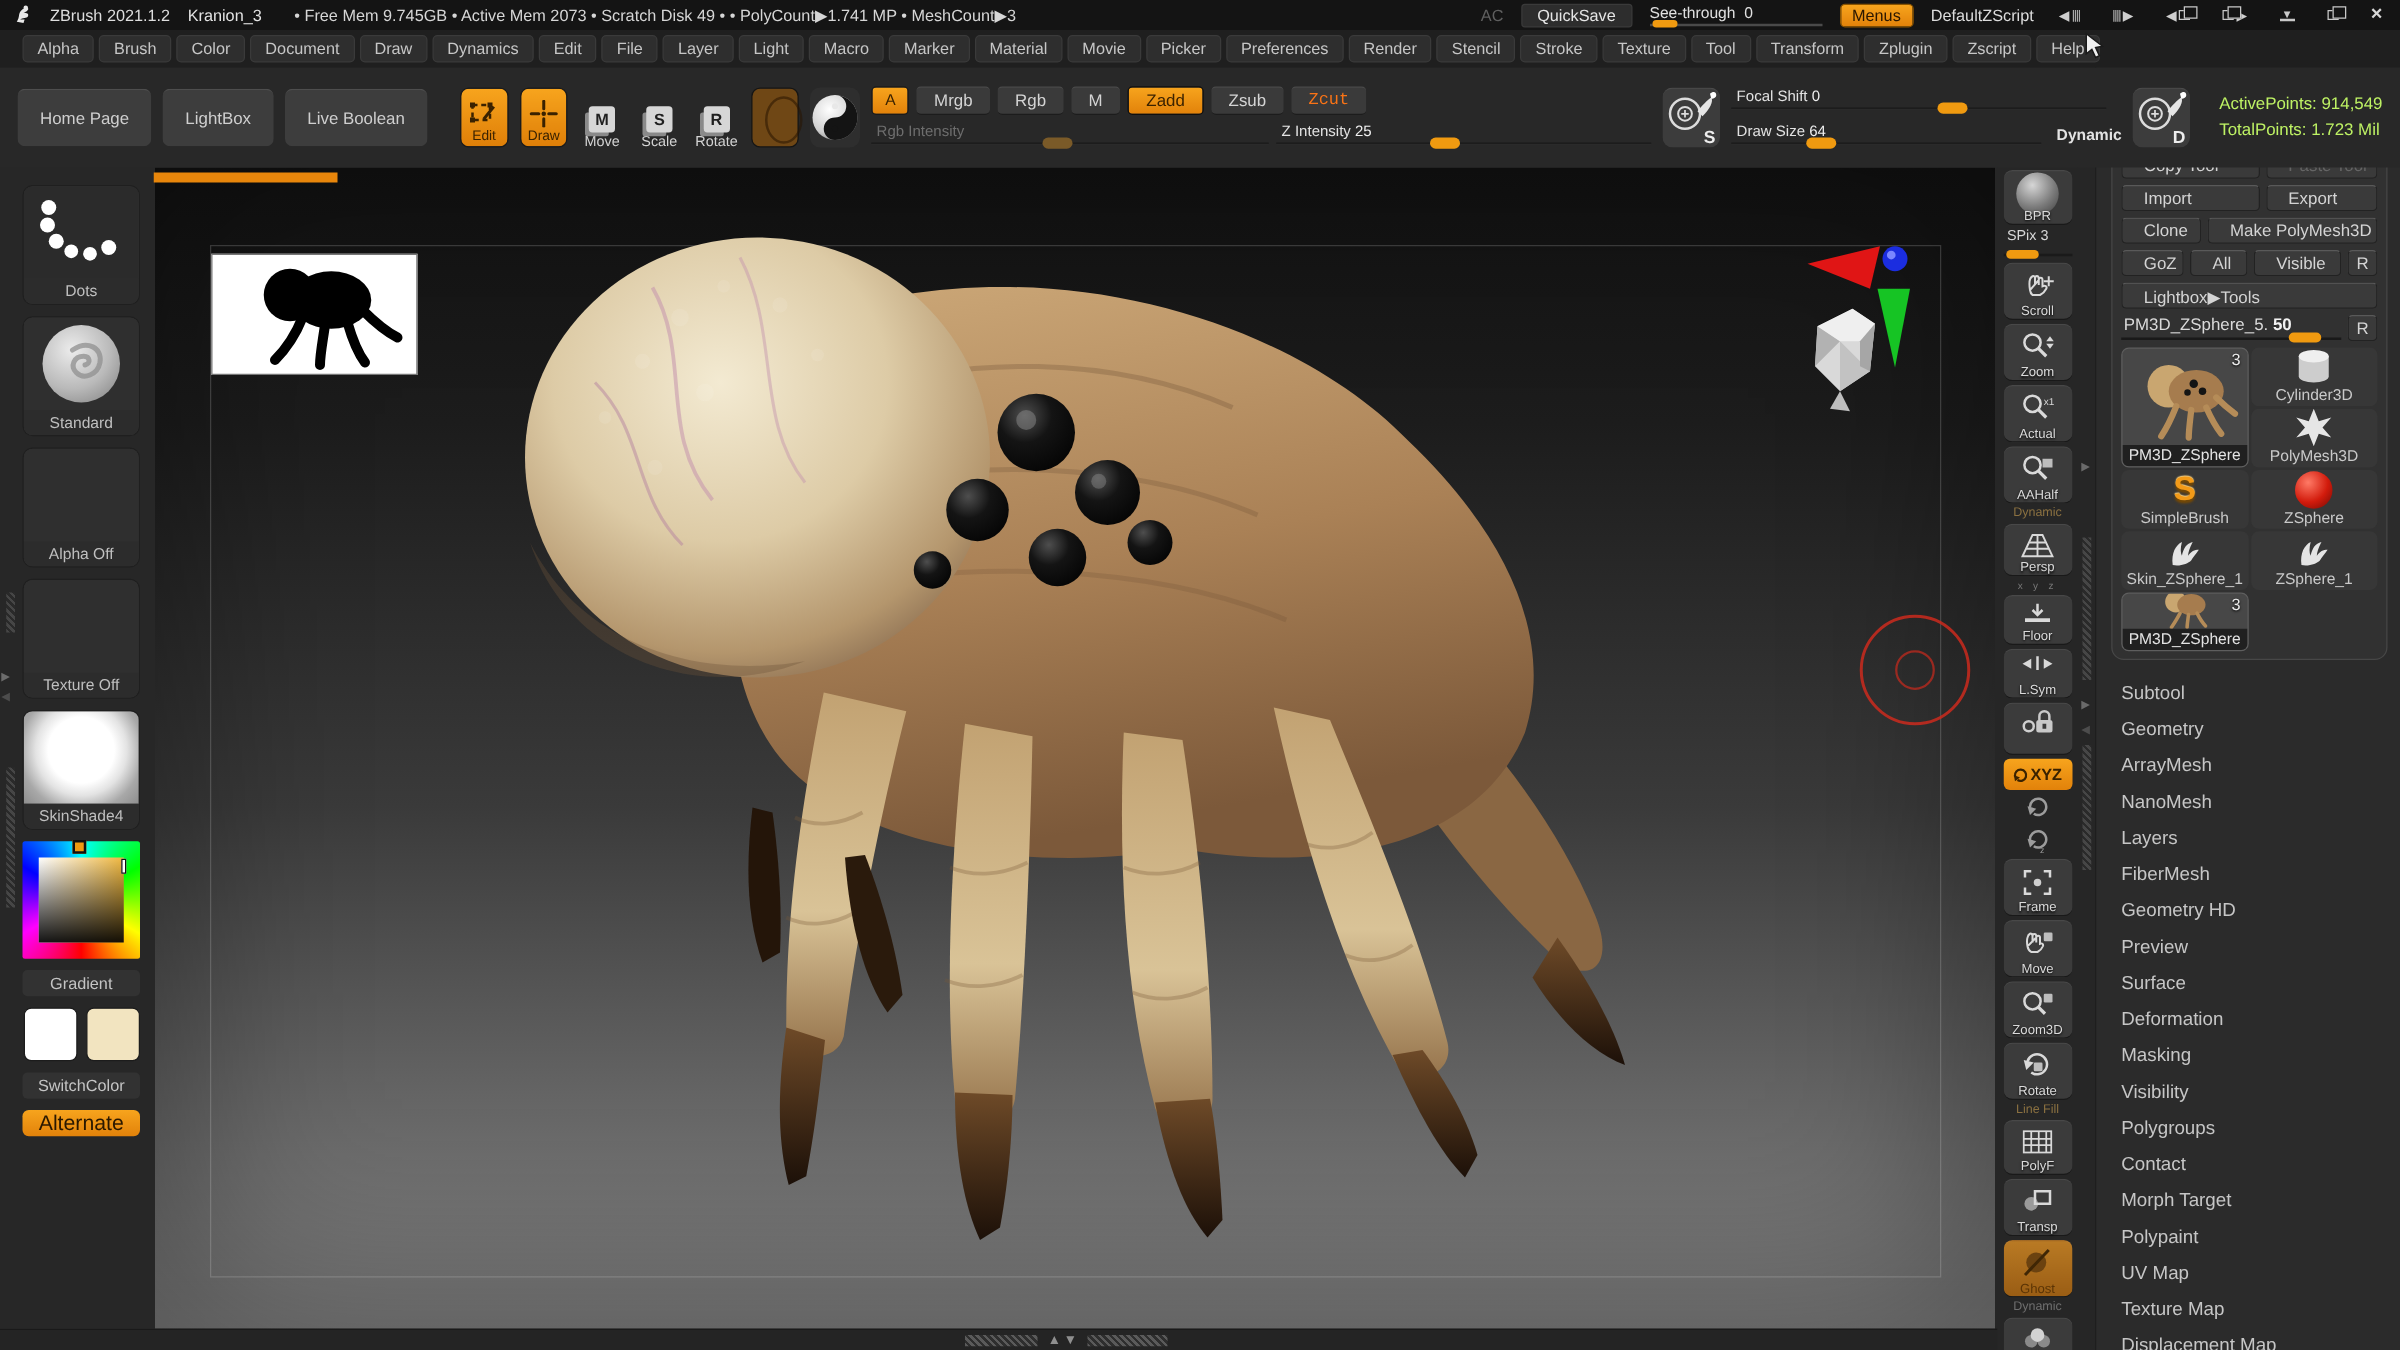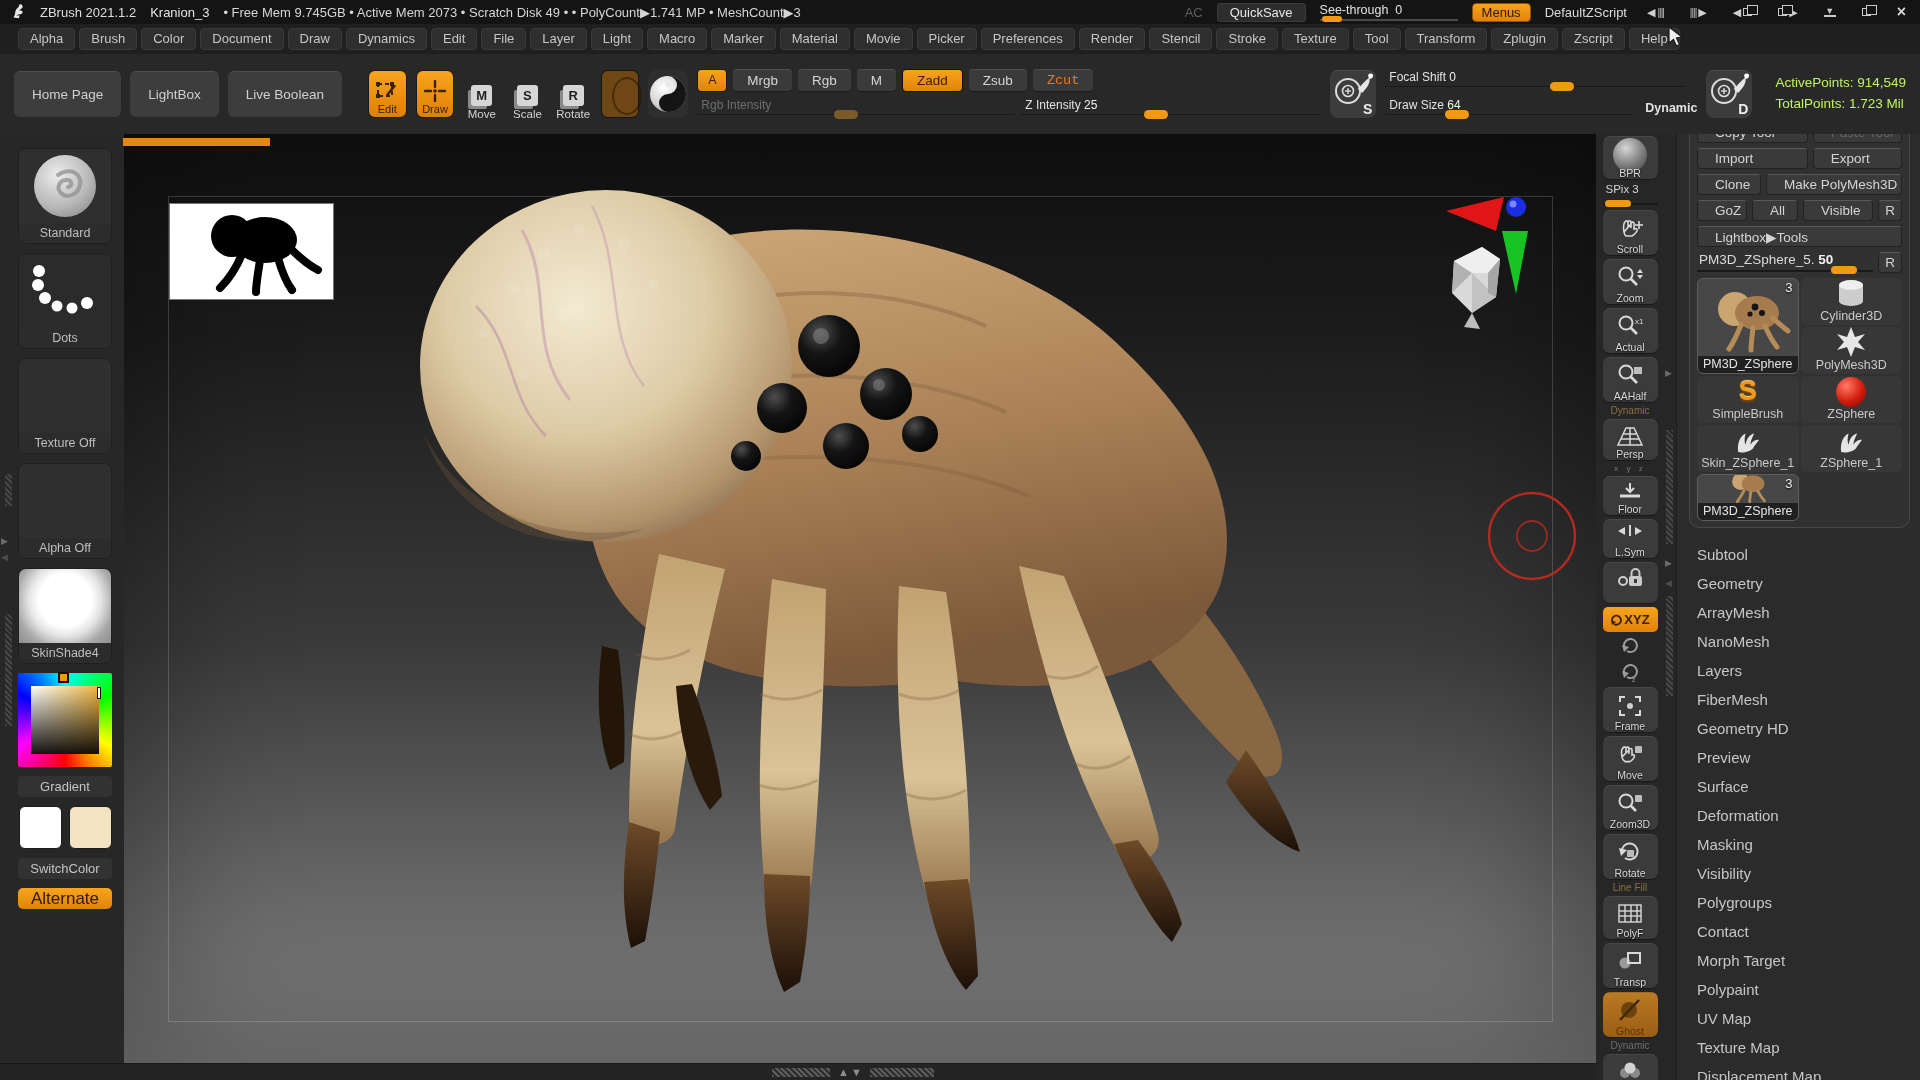--- a/index.html
+++ b/index.html
@@ -5,21 +5,21 @@
   * { margin:0; padding:0; box-sizing:border-box; }
   html,body { width:1920px; height:1080px; overflow:hidden; background:#262626;
     font-family:"Liberation Sans", sans-serif; color:#cfcfcf; }
 
   
   #titlebar { position:absolute; left:0; top:0; width:1920px; height:24px;
     background:#141414; display:flex; align-items:center; gap:14px; padding:0 8px;
     font-size:13px; color:#dedede; z-index:40;}
   #titlebar .logo { width:18px; height:18px; }
   .tb-doc { color:#e4e4e4; }
-  .tb-stats { color:#d6d6d6; }
+  .tb-stats { color:#d6d6d6;margin-left:12px; }
   .tb-right { margin-left:auto; display:flex; align-items:center; gap:14px; }
   .tb-ac { color:#5f5f5f; }
   .tb-quicksave { background:#2d2d2d; border:1px solid #3a3a3a; border-radius:3px;
     padding:1px 12px; color:#e6e6e6; }
   .tb-seethrough { width:138px; position:relative; height:20px; }
   .tb-seethrough .lbl { font-size:12.5px; color:#e0e0e0; }
   .tb-seethrough .track { position:absolute; left:0; right:0; bottom:1px; height:2px; background:#4a4a4a; }
   .tb-seethrough .knob { position:absolute; left:2px; bottom:0; width:20px; height:6px;
     background:#f09a10; border-radius:3px; }
   .tb-menus { background:linear-gradient(#f7a41d,#e2820a); border:1px solid #8a5400;
@@ -411,49 +411,49 @@
 
   <div class="points">
     <div>ActivePoints: 914,549</div>
     <div>TotalPoints: 1.723 Mil</div>
   </div>
 </div>
 
 <div id="shelf">
   <div class="shelf-inner">
     <div class="shelf-tile">
-      <div class="shelf-img">
-          <div class="sphere-std">
-        <svg width="62" height="62" viewBox="0 0 62 62" style="position:absolute;left:0;top:0">
-          <path d="M24 20 C36 12 48 18 46 30 C44 40 33 44 27 38 C22 33 25 25 33 25 C38 25 39 31 34 32" fill="none" stroke="#8f8f8f" stroke-width="4" opacity=".75" stroke-linecap="round"></path>
-        </svg>
-          </div>
-        </div>
-      <div class="shelf-lbl">Standard</div>
-    </div>
-    <div class="shelf-tile">
       <div class="shelf-img" style="background:#2b2b2b">
         <svg width="80" height="60" viewBox="0 0 80 60">
           <circle cx="14" cy="10" r="6" fill="#fff"></circle>
             <circle cx="13" cy="24" r="6" fill="#fff"></circle>
           <circle cx="20" cy="37" r="6" fill="#fff"></circle>
             <circle cx="32" cy="45" r="5.5" fill="#fff"></circle>
           <circle cx="47" cy="47" r="5.5" fill="#fff"></circle>
             <circle cx="62" cy="42" r="6" fill="#fff"></circle>
         </svg>
       </div>
       <div class="shelf-lbl">Dots</div>
     </div>
     <div class="shelf-tile">
-      <div class="shelf-img"></div>
-      <div class="shelf-lbl">Texture Off</div>
+      <div class="shelf-img">
+          <div class="sphere-std">
+        <svg width="62" height="62" viewBox="0 0 62 62" style="position:absolute;left:0;top:0">
+          <path d="M24 20 C36 12 48 18 46 30 C44 40 33 44 27 38 C22 33 25 25 33 25 C38 25 39 31 34 32" fill="none" stroke="#8f8f8f" stroke-width="4" opacity=".75" stroke-linecap="round"></path>
+        </svg>
+          </div>
+        </div>
+      <div class="shelf-lbl">Standard</div>
     </div>
     <div class="shelf-tile">
       <div class="shelf-img"></div>
       <div class="shelf-lbl">Alpha Off</div>
+    </div>
+    <div class="shelf-tile">
+      <div class="shelf-img"></div>
+      <div class="shelf-lbl">Texture Off</div>
     </div>
     <div class="shelf-tile skin4">
       <div class="shelf-img"></div>
       <div class="shelf-lbl">SkinShade4</div>
     </div>
     <div class="gradpick">
       <div class="inner"></div>
       <div class="sel"></div>
       <div class="tick"></div>
     </div>

